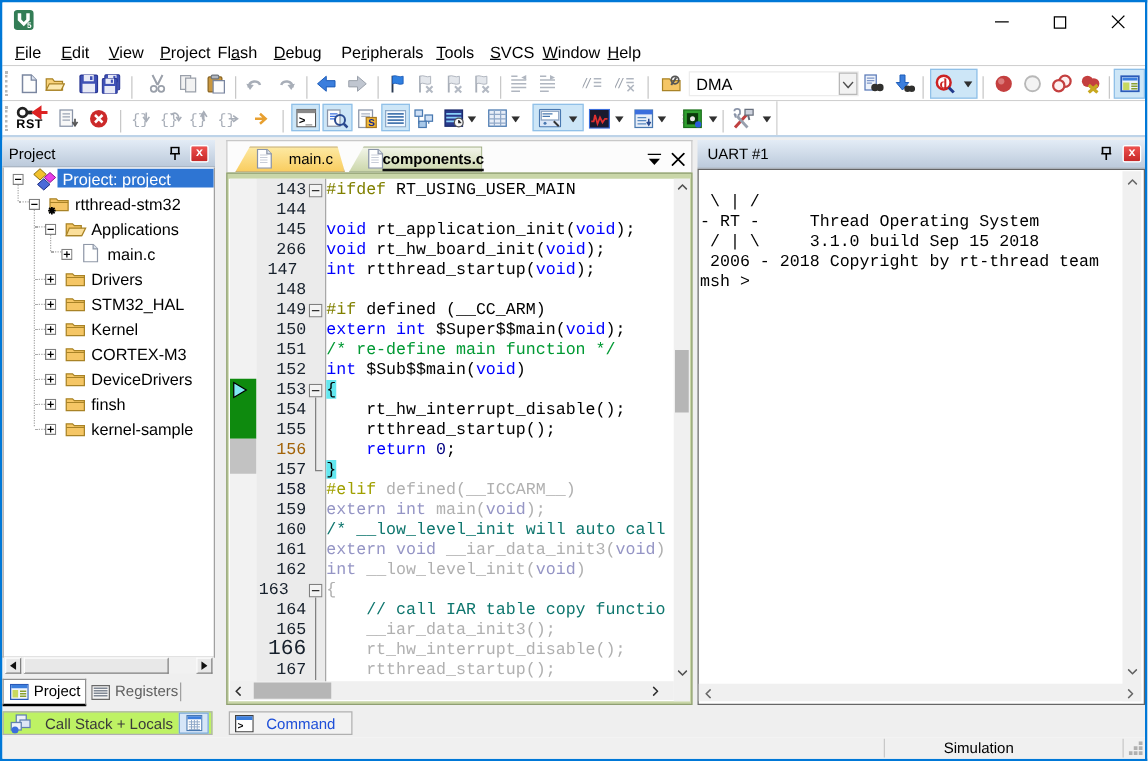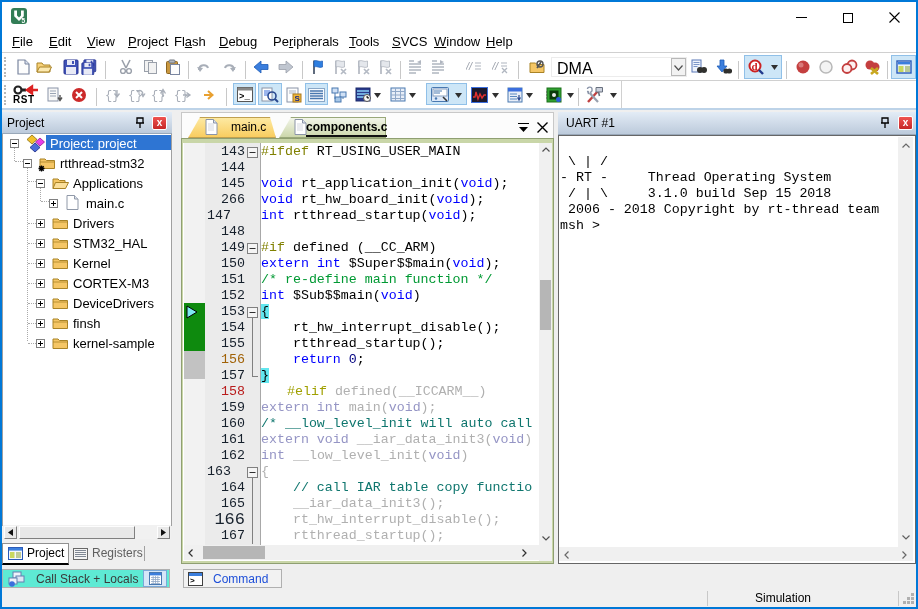--- a/index.html
+++ b/index.html
@@ -11,21 +11,21 @@
 .xbtn { width:15px; height:14px; background:linear-gradient(#ef5350,#c62828); border:1px solid #fff; border-radius:2px; color:#fff; font-size:10px; font-weight:bold; text-align:center; line-height:12px; }
 .sep1 { width:1px; background:#c8c8c8; position:absolute; top:61px; height:18px; }
 .sep2 { width:1px; background:#c8c8c8; position:absolute; top:88px; height:18px; }
 .grip { position:absolute; width:3px; border-left:2px dotted #b8b8b8; }
 .kw { color:#0000ff; }
 .dir { color:#808000; }
 .cmt { color:#009933; }
 .gr { color:#b0b0b0; }
 .gkw { color:#9595c5; }
 .gcmt { color:#0f766e;text-align:right; }
-.gdir { color:#a0a000;padding-left:26px; }
+.gdir { color:#a0a000; }
 </style>
 </head>
 <body>
 
 <div class="abs" style="left:0;top:0;width:918px;height:2px;background:#0078d7"></div>
 <div class="abs" style="left:0;top:0;width:2px;height:609px;background:#0078d7"></div>
 <div class="abs" style="left:916px;top:0;width:2px;height:609px;background:#0078d7"></div>
 <div class="abs" style="left:0;top:607px;width:918px;height:2px;background:#0078d7"></div>
 
 <div class="abs" style="left:2px;top:2px;width:914px;height:29px;background:#fff">
@@ -157,21 +157,21 @@
     <path d="M9 4 h6 M9 7 h6" stroke="#b0b6c0" stroke-width="1.2"></path>
     <path d="M10 9 L15 14 M15 9 L10 14" stroke="#b0b6c0" stroke-width="1.3"></path>
   </svg>
 <div class="sep1" style="left:518px"></div>
 <svg class="abs" style="left:529px;top:59px" width="16" height="16" viewBox="0 0 16 16">
     <path d="M1 4 L1 13.5 L15 13.5 L15 5.5 L8 5.5 L6.5 4 Z" fill="#f5c665" stroke="#a98326"></path>
     <circle cx="11" cy="5" r="3" fill="none" stroke="#555" stroke-width="1.4"></circle>
     <path d="M8 9 L12 3" stroke="#555" stroke-width="1.6"></path>
   </svg>
 <div class="abs" style="left:551px;top:57px;width:136px;height:20px;background:#fff;border:1px solid #ececec"></div>
-<div class="abs" style="left:557px;top:60px;font-size:16px;color:#000">DMA</div>
+<div class="abs" style="left:557px;top:60px;font-size:13px;color:#000">DMA</div>
 <div class="abs" style="left:671px;top:58px;width:15px;height:18px;background:#f2f2f2;border:1px solid #b8b8b8"></div>
 <svg class="abs" style="left:674px;top:65px" width="9" height="6" viewBox="0 0 9 6">
     <path d="M0.5 0.5 L4.5 5 L8.5 0.5" stroke="#505050" stroke-width="1.2" fill="none"></path>
   </svg>
 <svg class="abs" style="left:691px;top:59px" width="16" height="16" viewBox="0 0 16 16">
     <rect x="1" y="1" width="9" height="12" fill="#eef3fb" stroke="#5a79b8"></rect>
     <path d="M2.5 3.5 h6 M2.5 5.5 h6 M2.5 7.5 h4" stroke="#7d96c8" stroke-width="1"></path>
     <circle cx="9" cy="11" r="3" fill="#30302e"></circle>
     <circle cx="13" cy="11" r="3" fill="#30302e"></circle>
   </svg>
@@ -569,21 +569,21 @@
         <rect x="0.5" y="0.5" width="10" height="10" fill="#f4f4f4" stroke="#808080"></rect>
         <path d="M2.5 5.5 h6" stroke="#303030" stroke-width="1"></path>
       </svg>
       <div class="abs mono" style="left:80px;top:32px;height:16px;line-height:16px;font-size:13.3px;white-space:pre;color:#000"><span class="dir">#ifdef</span> RT_USING_USER_MAIN</div>
       <div class="abs mono" style="left:26px;top:48px;width:38px;height:16px;line-height:16px;font-size:13.3px;text-align:right;color:#16202c">144</div>
       <div class="abs mono" style="left:80px;top:48px;height:16px;line-height:16px;font-size:13.3px;white-space:pre;color:#000"></div>
       <div class="abs mono" style="left:26px;top:64px;width:38px;height:16px;line-height:16px;font-size:13.3px;text-align:right;color:#16202c">145</div>
       <div class="abs mono" style="left:80px;top:64px;height:16px;line-height:16px;font-size:13.3px;white-space:pre;color:#000"><span class="kw">void</span> rt_application_init(<span class="kw">void</span>);</div>
       <div class="abs mono" style="left:26px;top:80px;width:38px;height:16px;line-height:16px;font-size:13.3px;text-align:right;color:#16202c">266</div>
       <div class="abs mono" style="left:80px;top:80px;height:16px;line-height:16px;font-size:13.3px;white-space:pre;color:#000"><span class="kw">void</span> rt_hw_board_init(<span class="kw">void</span>);</div>
-      <div class="abs mono" style="left:26px;top:96px;width:38px;height:16px;line-height:16px;font-size:13.3px;text-align:left;color:#16202c">147</div>
+      <div class="abs mono" style="left:26px;top:96px;width:38px;height:16px;line-height:16px;font-size:13.3px;text-align:center;color:#16202c">147</div>
       <div class="abs mono" style="left:80px;top:96px;height:16px;line-height:16px;font-size:13.3px;white-space:pre;color:#000"><span class="kw">int</span> rtthread_startup(<span class="kw">void</span>);</div>
       <div class="abs mono" style="left:26px;top:112px;width:38px;height:16px;line-height:16px;font-size:13.3px;text-align:right;color:#16202c">148</div>
       <div class="abs mono" style="left:80px;top:112px;height:16px;line-height:16px;font-size:13.3px;white-space:pre;color:#000"></div>
       <div class="abs mono" style="left:26px;top:128px;width:38px;height:16px;line-height:16px;font-size:13.3px;text-align:right;color:#16202c">149</div>
       <svg class="abs" style="left:66px;top:131px" width="11" height="11" viewBox="0 0 11 11">
         <rect x="0.5" y="0.5" width="10" height="10" fill="#f4f4f4" stroke="#808080"></rect>
         <path d="M2.5 5.5 h6" stroke="#303030" stroke-width="1"></path>
       </svg>
       <div class="abs mono" style="left:80px;top:128px;height:16px;line-height:16px;font-size:13.3px;white-space:pre;color:#000"><span class="dir">#if</span> defined (__CC_ARM)</div>
       <div class="abs mono" style="left:26px;top:144px;width:38px;height:16px;line-height:16px;font-size:13.3px;text-align:right;color:#16202c">150</div>
@@ -599,21 +599,21 @@
       </svg>
       <div class="abs mono" style="left:80px;top:192px;height:16px;line-height:16px;font-size:13.3px;white-space:pre;color:#000"><span style="background:#63e7ef">{</span></div>
       <div class="abs mono" style="left:26px;top:208px;width:38px;height:16px;line-height:16px;font-size:13.3px;text-align:right;color:#16202c">154</div>
       <div class="abs mono" style="left:80px;top:208px;height:16px;line-height:16px;font-size:13.3px;white-space:pre;color:#000">    rt_hw_interrupt_disable();</div>
       <div class="abs mono" style="left:26px;top:224px;width:38px;height:16px;line-height:16px;font-size:13.3px;text-align:right;color:#16202c">155</div>
       <div class="abs mono" style="left:80px;top:224px;height:16px;line-height:16px;font-size:13.3px;white-space:pre;color:#000">    rtthread_startup();</div>
       <div class="abs mono" style="left:26px;top:240px;width:38px;height:16px;line-height:16px;font-size:13.3px;text-align:right;color:#a16207">156</div>
       <div class="abs mono" style="left:80px;top:240px;height:16px;line-height:16px;font-size:13.3px;white-space:pre;color:#000">    <span class="kw">return</span> <span style="color:#000080">0</span>;</div>
       <div class="abs mono" style="left:26px;top:256px;width:38px;height:16px;line-height:16px;font-size:13.3px;text-align:right;color:#16202c">157</div>
       <div class="abs mono" style="left:80px;top:256px;height:16px;line-height:16px;font-size:13.3px;white-space:pre;color:#000"><span style="background:#63e7ef">}</span></div>
-      <div class="abs mono" style="left:26px;top:272px;width:38px;height:16px;line-height:16px;font-size:13.3px;text-align:right;color:#b91c1c">158</div>
+      <div class="abs mono" style="left:26px;top:272px;width:38px;height:16px;line-height:16px;font-size:13.3px;text-align:right;color:#0f172a">158</div>
       <div class="abs mono" style="left:80px;top:272px;height:16px;line-height:16px;font-size:13.3px;white-space:pre;color:#000"><span class="gdir">#elif</span> <span class="gr">defined(__ICCARM__)</span></div>
       <div class="abs mono" style="left:26px;top:288px;width:38px;height:16px;line-height:16px;font-size:13.3px;text-align:right;color:#16202c">159</div>
       <div class="abs mono" style="left:80px;top:288px;height:16px;line-height:16px;font-size:13.3px;white-space:pre;color:#000"><span class="gkw">extern int</span> <span class="gr">main(</span><span class="gkw">void</span><span class="gr">);</span></div>
       <div class="abs mono" style="left:26px;top:304px;width:38px;height:16px;line-height:16px;font-size:13.3px;text-align:right;color:#16202c">160</div>
       <div class="abs mono" style="left:80px;top:304px;height:16px;line-height:16px;font-size:13.3px;white-space:pre;color:#000"><span class="gcmt">/* __low_level_init will auto call</span></div>
       <div class="abs mono" style="left:26px;top:320px;width:38px;height:16px;line-height:16px;font-size:13.3px;text-align:right;color:#16202c">161</div>
       <div class="abs mono" style="left:80px;top:320px;height:16px;line-height:16px;font-size:13.3px;white-space:pre;color:#000"><span class="gkw">extern void</span> <span class="gr">__iar_data_init3(</span><span class="gkw">void</span><span class="gr">)</span></div>
       <div class="abs mono" style="left:26px;top:336px;width:38px;height:16px;line-height:16px;font-size:13.3px;text-align:right;color:#16202c">162</div>
       <div class="abs mono" style="left:80px;top:336px;height:16px;line-height:16px;font-size:13.3px;white-space:pre;color:#000"><span class="gkw">int</span> <span class="gr">__low_level_init(</span><span class="gkw">void</span><span class="gr">)</span></div>
       <div class="abs mono" style="left:26px;top:352px;width:38px;height:16px;line-height:16px;font-size:13.3px;color:#16202c">163</div>
@@ -677,21 +677,21 @@
     </svg>
   <div class="abs" style="left:1px;top:435px;width:354px;height:14px;background:#f0f0f0"></div>
   <svg class="abs" style="left:6px;top:439px" width="5" height="8" viewBox="0 0 5 8">
       <path d="M4.5 0.5 L1 4 L4.5 7.5" stroke="#686868" stroke-width="1.2" fill="none"></path>
     </svg>
   <svg class="abs" style="left:344px;top:439px" width="5" height="8" viewBox="0 0 5 8">
       <path d="M0.5 0.5 L4 4 L0.5 7.5" stroke="#686868" stroke-width="1.2" fill="none"></path>
     </svg>
 </div>
 
-<div class="abs" style="left:2px;top:569px;width:168px;height:19px;background:#5eead4;border:1px solid #b0b0b0;font-size:12px">
+<div class="abs" style="left:2px;top:569px;width:168px;height:19px;background:#bef264;border:1px solid #b0b0b0;font-size:12px">
   <svg class="abs" style="left:5px;top:1px" width="17" height="16" viewBox="0 0 17 16">
       <rect x="5" y="1" width="8" height="6" fill="#eef2fa" stroke="#6080b0"></rect>
       <rect x="8" y="5" width="8" height="6" fill="#dde6f5" stroke="#6080b0"></rect>
       <rect x="1" y="7" width="8" height="6" fill="#eef2fa" stroke="#6080b0"></rect>
       <circle cx="4" cy="13" r="2.8" fill="#3b6edd"></circle>
     </svg>
   <span class="abs" style="left:33px;top:2px;color:#3a3a3a">Call Stack + Locals</span>
   <div class="abs" style="left:140px;top:0px;width:24px;height:17px;background:#d6e6f8;border:1px solid #7aa8d8"></div>
   <svg class="abs" style="left:146px;top:2px" width="13" height="13" viewBox="0 0 13 13">
       <rect x="0.5" y="0.5" width="12" height="12" fill="#fff" stroke="#4878b0"></rect>

